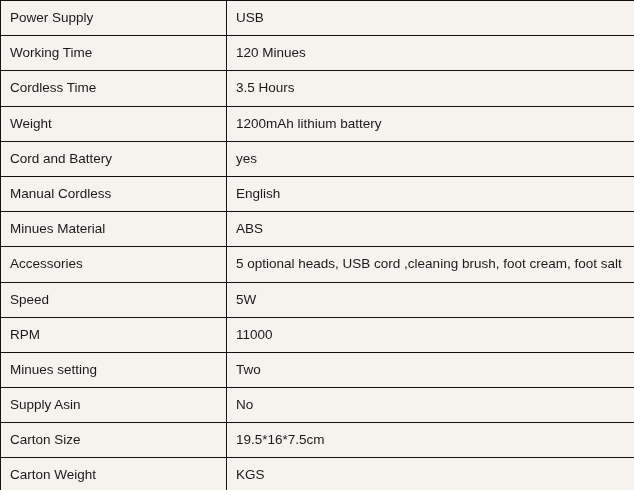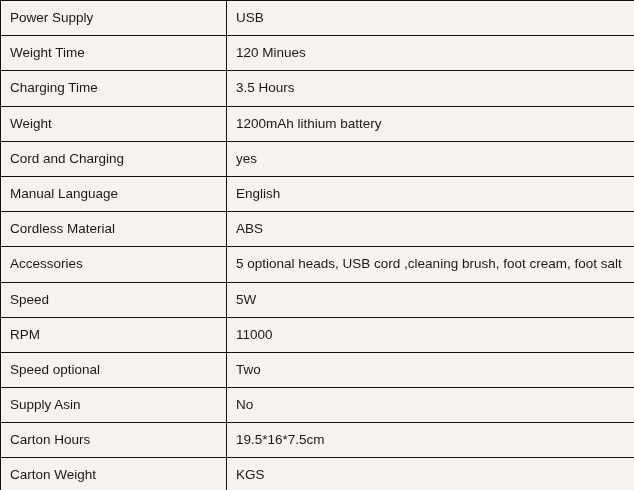--- a/index.html
+++ b/index.html
@@ -43,65 +43,65 @@
 </head>
 <body>
 
 <table class="spec-table">
   <tbody>
     <tr>
       <td class="label">Power Supply</td>
       <td class="value">USB</td>
     </tr>
     <tr>
-      <td class="label">Weight Time</td>
+      <td class="label">Working Time</td>
       <td class="value">120 Minues</td>
     </tr>
     <tr>
-      <td class="label">Charging Time</td>
+      <td class="label">Cordless Time</td>
       <td class="value">3.5 Hours</td>
     </tr>
     <tr>
       <td class="label">Weight</td>
       <td class="value">1200mAh lithium battery</td>
     </tr>
     <tr>
-      <td class="label">Cord and Charging</td>
+      <td class="label">Cord and Battery</td>
       <td class="value">yes</td>
     </tr>
     <tr>
-      <td class="label">Manual Language</td>
+      <td class="label">Manual Cordless</td>
       <td class="value">English</td>
     </tr>
     <tr>
-      <td class="label">Cordless Material</td>
+      <td class="label">Minues Material</td>
       <td class="value">ABS</td>
     </tr>
     <tr>
       <td class="label">Accessories</td>
       <td class="value">5 optional heads, USB cord ,cleaning brush, foot cream, foot salt</td>
     </tr>
     <tr>
       <td class="label">Speed</td>
       <td class="value">5W</td>
     </tr>
     <tr>
       <td class="label">RPM</td>
       <td class="value">11000</td>
     </tr>
     <tr>
-      <td class="label">Speed optional</td>
+      <td class="label">Minues setting</td>
       <td class="value">Two</td>
     </tr>
     <tr>
       <td class="label">Supply Asin</td>
       <td class="value">No</td>
     </tr>
     <tr>
-      <td class="label">Carton Hours</td>
+      <td class="label">Carton Size</td>
       <td class="value">19.5*16*7.5cm</td>
     </tr>
     <tr>
       <td class="label">Carton Weight</td>
       <td class="value">KGS</td>
     </tr>
   </tbody>
 </table>
 
 </body></html>

